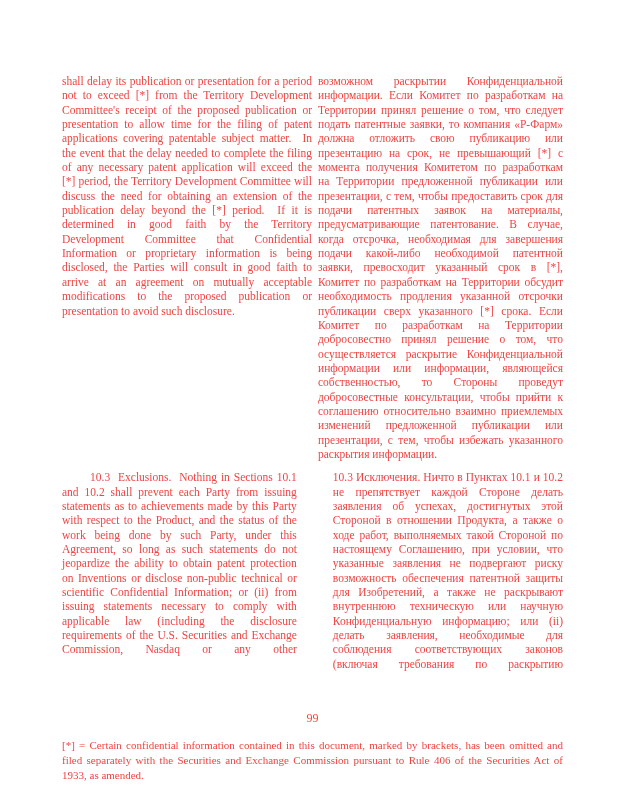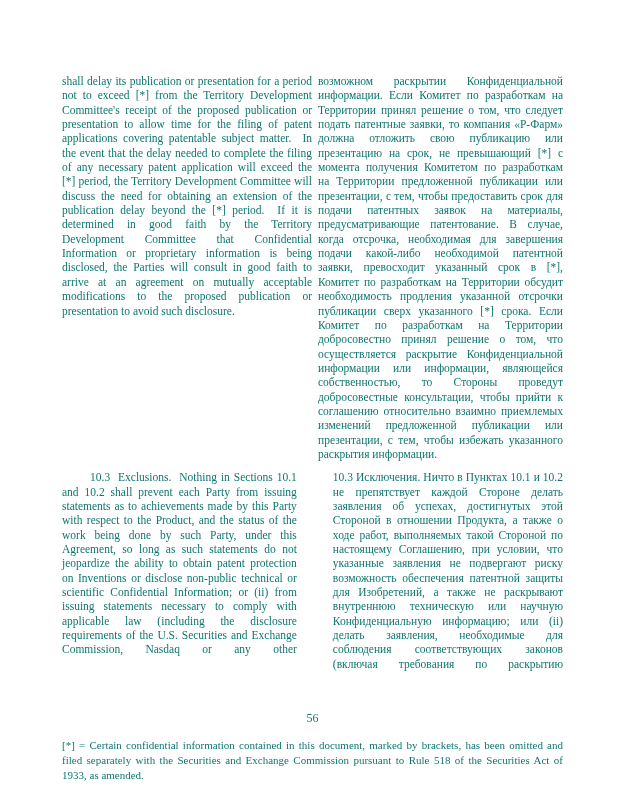--- a/index.html
+++ b/index.html
@@ -5,21 +5,21 @@
   html, body {
     margin: 0;
     padding: 0;
     background: #ffffff;
   }
   .page {
     position: relative;
     width: 626px;
     height: 810px;
     background: #ffffff;
-    color: #0f766e;
+    color: #ef4444;
     font-family: "Liberation Serif", "DejaVu Serif", serif;
     overflow: hidden;
   }
   .content {
     position: absolute;
     left: 62px;
     top: 74px;
     width: 501px;
   }
   .row {
@@ -71,17 +71,17 @@
       <p class="col ru">возможном раскрытии Конфиденциальной информации. Если Комитет по разработкам на Территории принял решение о том, что следует подать патентные заявки, то компания «Р-Фарм» должна отложить свою публикацию или презентацию на срок, не превышающий [*] с момента получения Комитетом по разработкам на Территории предложенной публикации или презентации, с тем, чтобы предоставить срок для подачи патентных заявок на материалы, предусматривающие патентование. В случае, когда отсрочка, необходимая для завершения подачи какой-либо необходимой патентной заявки, превосходит указанный срок в [*], Комитет по разработкам на Территории обсудит необходимость продления указанной отсрочки публикации сверх указанного [*] срока. Если Комитет по разработкам на Территории добросовестно принял решение о том, что осуществляется раскрытие Конфиденциальной информации или информации, являющейся собственностью, то Стороны проведут добросовестные консультации, чтобы прийти к соглашению относительно взаимно приемлемых изменений предложенной публикации или презентации, с тем, чтобы избежать указанного раскрытия информации.</p>
     </div>
 
     <div class="row row2">
       <p class="col en indent cont">10.3&nbsp; Exclusions.&nbsp; Nothing in Sections 10.1 and 10.2 shall prevent each Party from issuing statements as to achievements made by this Party with respect to the Product, and the status of the work being done by such Party, under this Agreement, so long as such statements do not jeopardize the ability to obtain patent protection on Inventions or disclose non-public technical or scientific Confidential Information; or (ii) from issuing statements necessary to comply with applicable law (including the disclosure requirements of the U.S. Securities and Exchange Commission, Nasdaq or any other</p>
       <p class="col ru cont"><span>10.3 </span><span class="clause-title-italic">Исключения.</span><span> Ничто в Пунктах 10.1 и 10.2 не препятствует каждой Стороне делать заявления об успехах, достигнутых этой Стороной в отношении Продукта, а также о ходе работ, выполняемых такой Стороной по настоящему Соглашению, при условии, что указанные заявления не подвергают риску возможность обеспечения патентной защиты для Изобретений, а также не раскрывают внутреннюю техническую или научную Конфиденциальную информацию; или (ii) делать заявления, необходимые для соблюдения соответствующих законов (включая требования по раскрытию</span></p>
     </div>
 
   </div>
 
-  <div class="pagenum">56</div>
+  <div class="pagenum">99</div>
 
-  <p class="footnote">[*] = Certain confidential information contained in this document, marked by brackets, has been omitted and filed separately with the Securities and Exchange Commission pursuant to Rule 518 of the Securities Act of 1933, as amended.</p>
+  <p class="footnote">[*] = Certain confidential information contained in this document, marked by brackets, has been omitted and filed separately with the Securities and Exchange Commission pursuant to Rule 406 of the Securities Act of 1933, as amended.</p>
 
 </div>
 
 </body></html>

